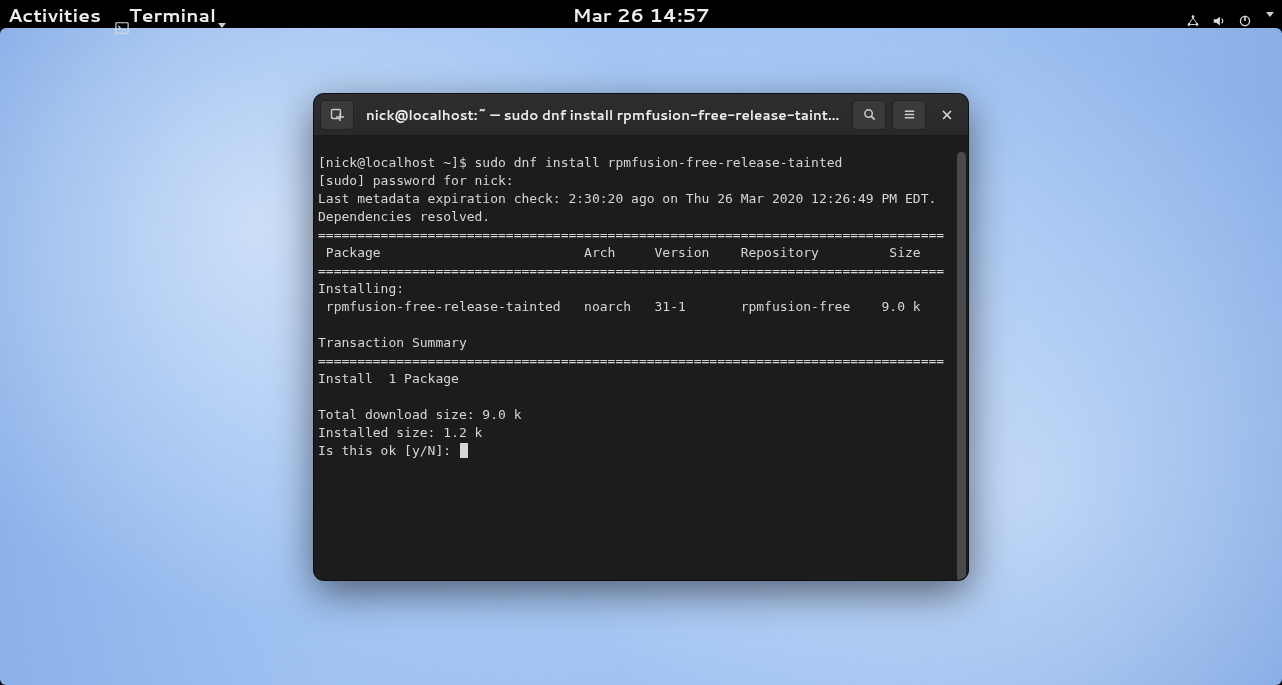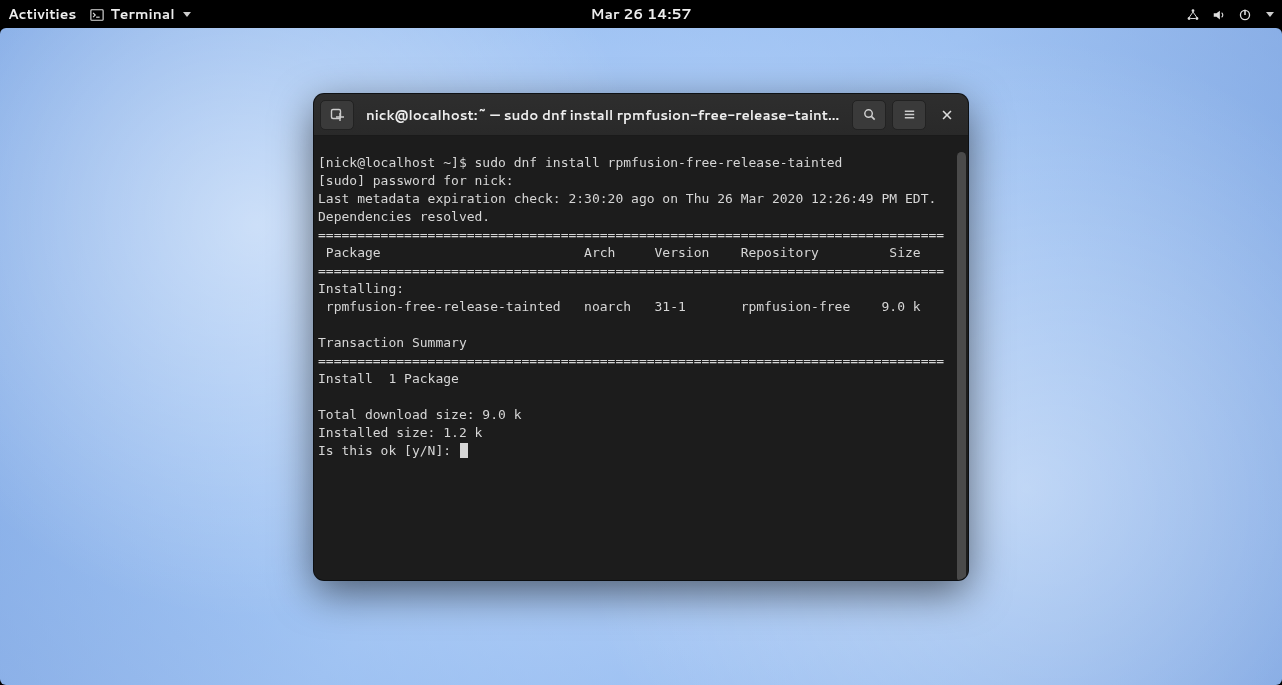--- a/index.html
+++ b/index.html
@@ -10,33 +10,33 @@
     background: #000;
     overflow: hidden;
     position: relative;
   }
   .topbar {
     height: 28px;
     background: #000;
     color: #eee;
     display: flex;
     align-items: center;
-    font-size: 14px;
+    font-size: 19px;
     font-weight: 600;
     padding: 0 8px;
     position: relative;
     z-index: 10;
   }
   .topbar-left { display: flex; align-items: center; gap: 14px; }
   .topbar-center {
     position: absolute; left: 50%; transform: translateX(-50%);
     display: flex; gap: 8px; align-items: flex-end;
   }
   .topbar-right { margin-left: auto; display: flex; align-items: center; gap: 12px; }
-  .appmenu { display: flex; align-items: center; gap: 6px; }
+  .appmenu { display: flex; align-items: flex-end; }
   .caret-down {
     display:inline-block; width:0;height:0;
     border-left:4px solid transparent;border-right:4px solid transparent;
     border-top:5px solid #ccc; margin-left:2px;
   }
   .tiny-icon { width:14px; height:14px; display:inline-block; }
   .desktop {
     position: absolute;
     top: 28px; left: 0; right: 0; bottom: 0;
     background:

